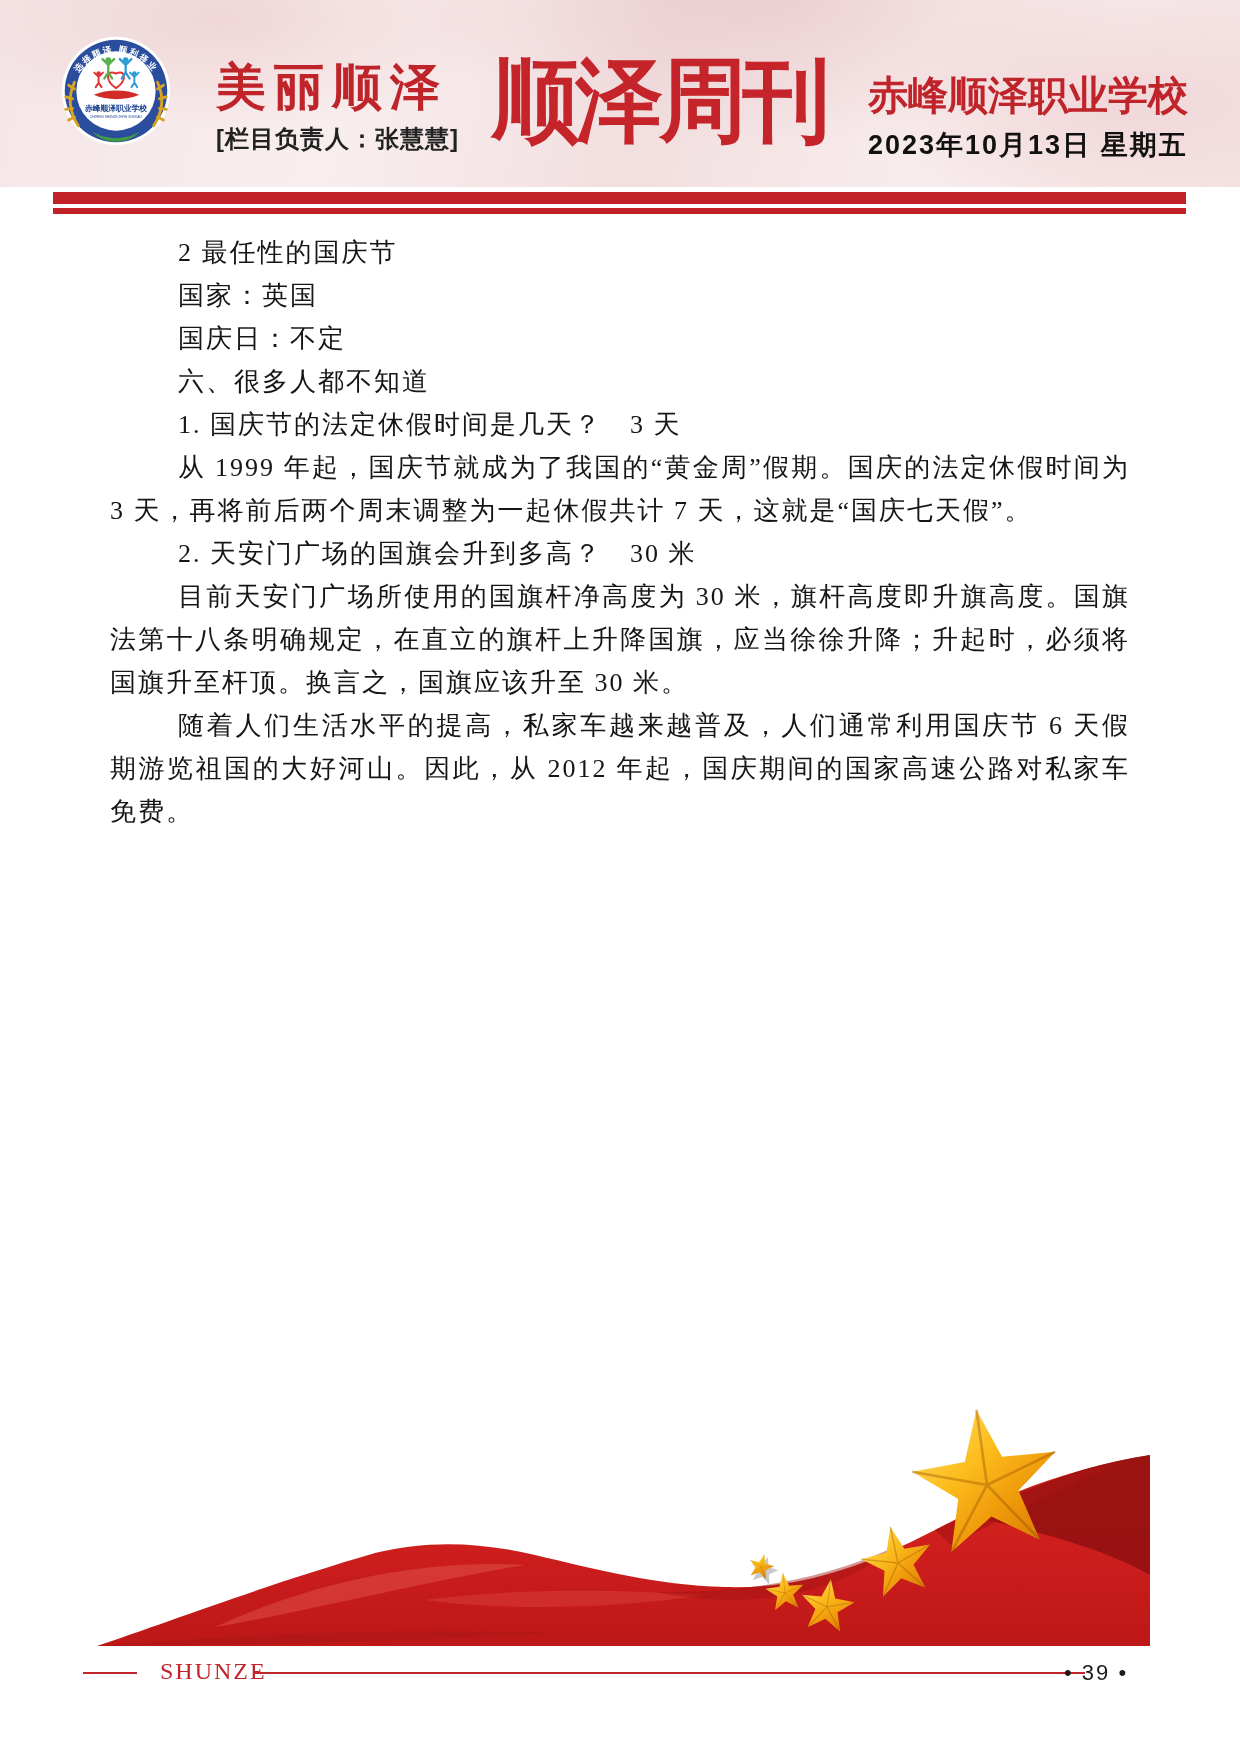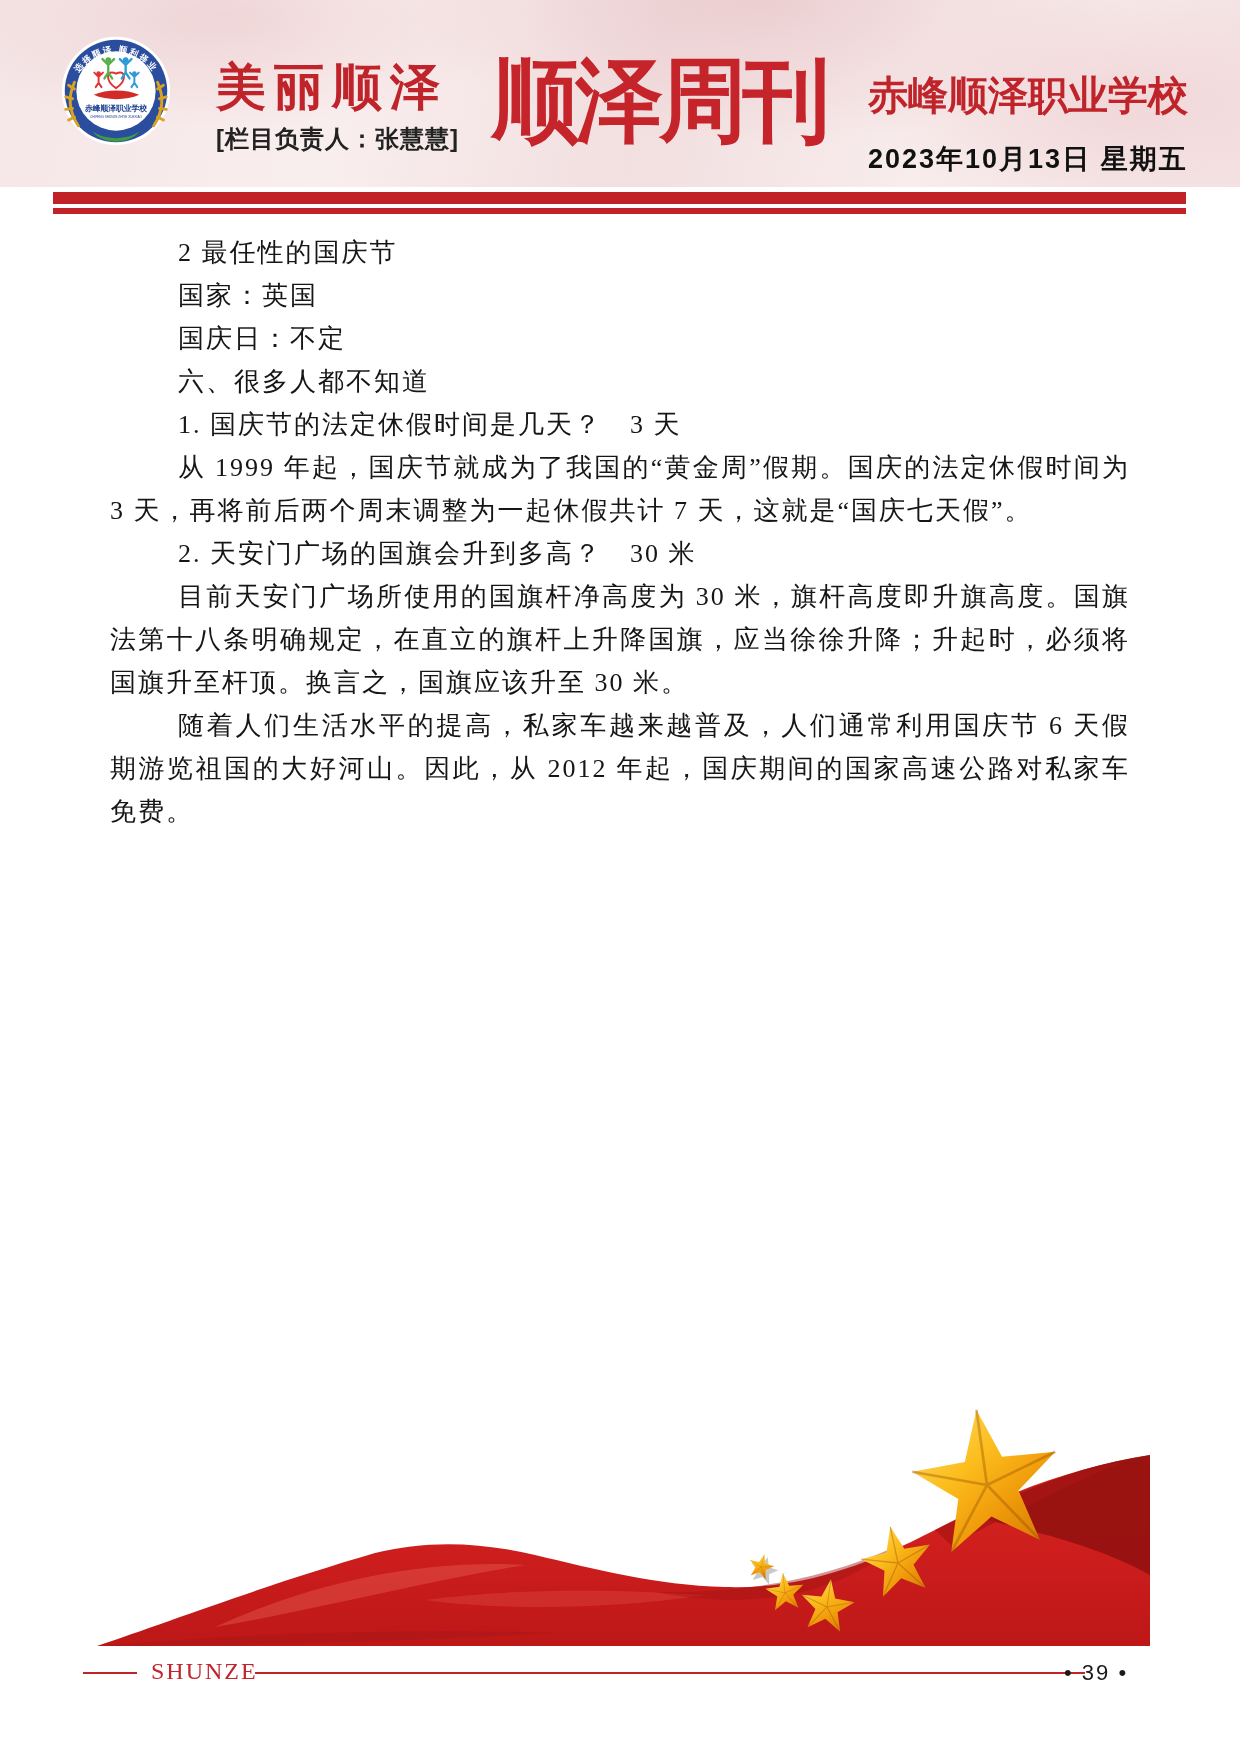--- a/index.html
+++ b/index.html
@@ -32,38 +32,38 @@
     font-size:92px;line-height:1.05;font-weight:900;color:#c5242a;
     font-family:"Liberation Sans",sans-serif;letter-spacing:-4px;
     transform:scaleX(.95);transform-origin:left top;white-space:nowrap;
   }
   .right-block{position:absolute;left:868px;top:74px;width:330px;}
   .school-name{
     font-size:40px;font-weight:bold;color:#c0242b;line-height:1.1;
     font-family:"Liberation Serif",serif;white-space:nowrap;
   }
   .issue-date{
-    margin-top:23px;font-size:27px;font-weight:bold;color:#111;
+    margin-top:9px;font-size:27px;font-weight:bold;color:#111;
     font-family:"Liberation Sans",sans-serif;letter-spacing:2px;white-space:nowrap;
   }
   .rule-thick{position:absolute;left:53px;top:192px;width:1133px;height:12px;background:#c02227;}
   .rule-thin {position:absolute;left:53px;top:208px;width:1133px;height:6px;background:#c02227;}
   
   .article{position:absolute;left:110px;top:216px;width:1020px;margin-top:15px;}
   .article p{
     margin:0;font-size:26px;line-height:43px;letter-spacing:2px;
     text-align:justify;text-indent:68px;color:#161616;
     font-family:"Liberation Serif",serif;
   }
   
   .wave-art{position:absolute;left:95px;top:1395px;width:1055px;height:251px;}
   
   .footer-rule-short{position:absolute;left:83px;top:1672px;width:54px;height:2px;background:#c2242c;}
   .footer-brand{
-    position:absolute;left:151px;top:1658px;font-size:24px;color:#c2242c;
+    position:absolute;left:160px;top:1658px;font-size:24px;color:#c2242c;
     font-family:"Liberation Serif",serif;letter-spacing:2px;
   }
   .footer-rule-long{position:absolute;left:255px;top:1672px;width:830px;height:2px;background:#c2242c;}
   .page-number{
     position:absolute;left:1064px;top:1660px;font-size:22px;color:#1a1a1a;
     font-family:"Liberation Sans",sans-serif;letter-spacing:2px;white-space:nowrap;
   }
 </style>
 </head>
 <body>

